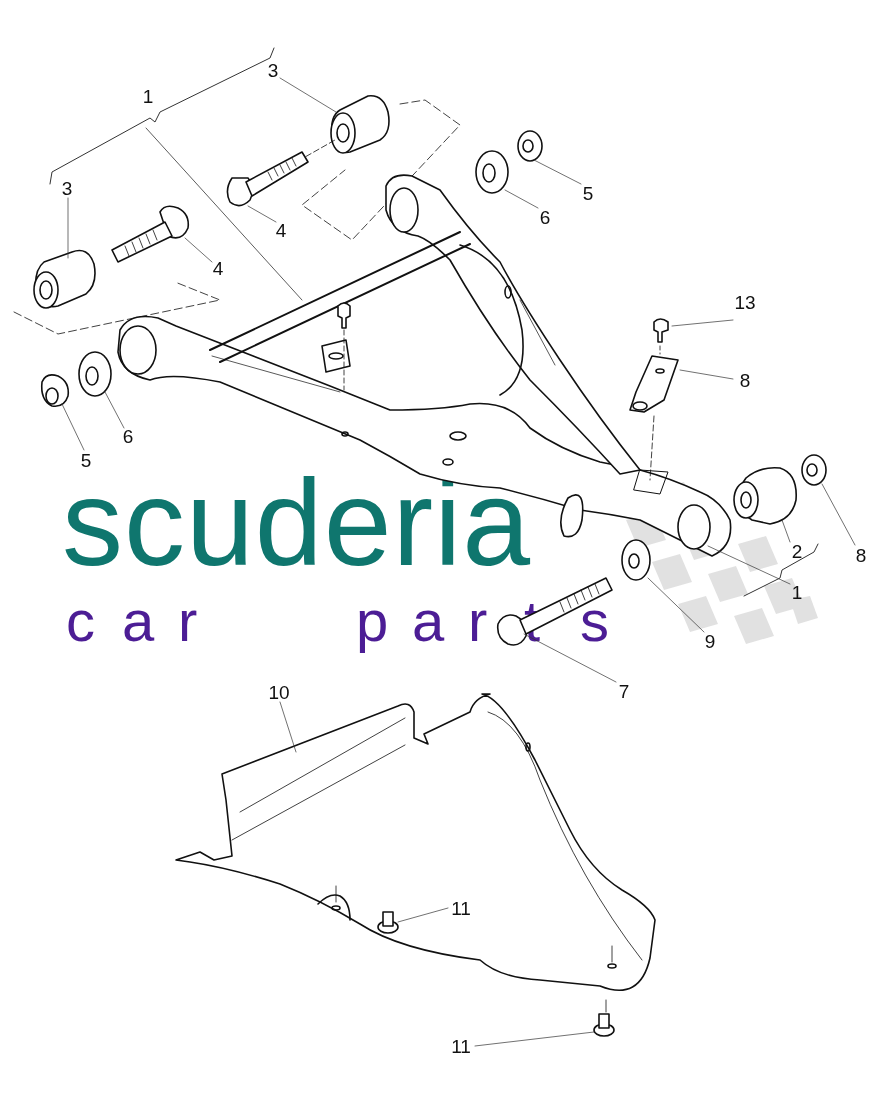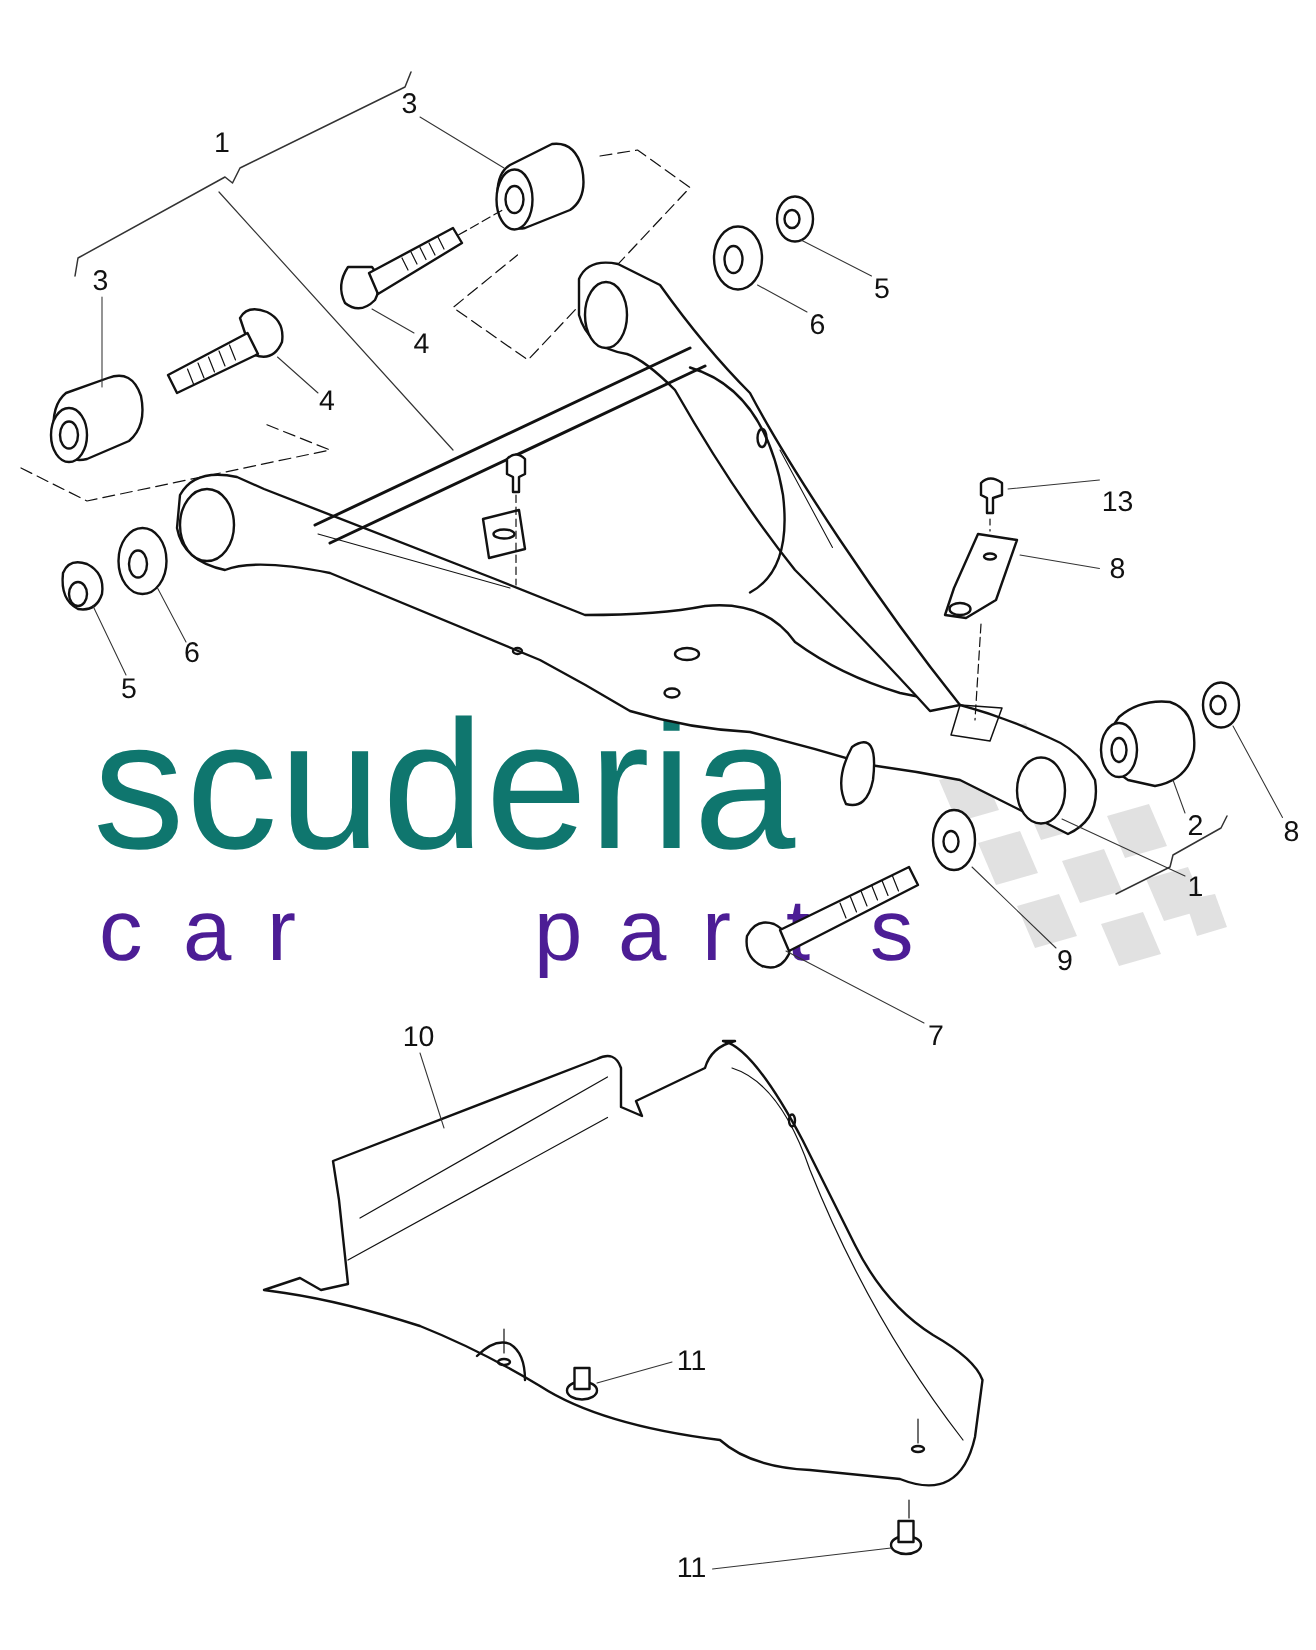--- a/index.html
+++ b/index.html
@@ -197,21 +197,21 @@
 
 <div class="callout" style="left:148px;top:96px">1</div>
 <div class="callout" style="left:273px;top:70px">3</div>
 <div class="callout" style="left:67px;top:188px">3</div>
 <div class="callout" style="left:281px;top:230px">4</div>
 <div class="callout" style="left:218px;top:268px">4</div>
 <div class="callout" style="left:588px;top:193px">5</div>
 <div class="callout" style="left:545px;top:217px">6</div>
 <div class="callout" style="left:86px;top:460px">5</div>
 <div class="callout" style="left:128px;top:436px">6</div>
-<div class="callout" style="left:745px;top:335px">13</div>
+<div class="callout" style="left:745px;top:302px">13</div>
 <div class="callout" style="left:745px;top:380px">8</div>
 <div class="callout" style="left:797px;top:551px">2</div>
 <div class="callout" style="left:861px;top:555px">8</div>
 <div class="callout" style="left:797px;top:592px">1</div>
 <div class="callout" style="left:710px;top:641px">9</div>
 <div class="callout" style="left:624px;top:691px">7</div>
 <div class="callout" style="left:279px;top:692px">10</div>
 <div class="callout" style="left:461px;top:908px">11</div>
 <div class="callout" style="left:461px;top:1046px">11</div>
 

